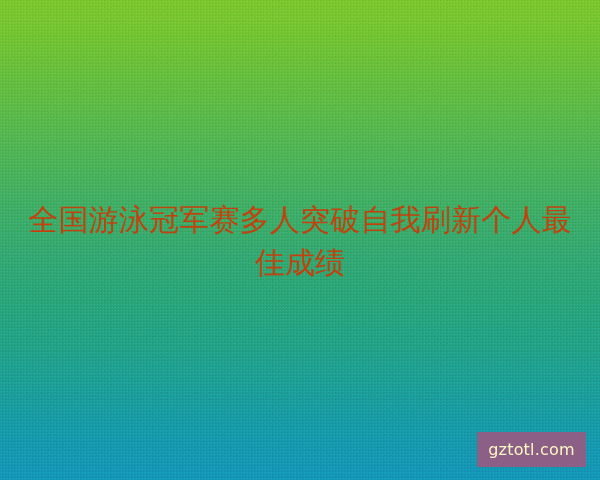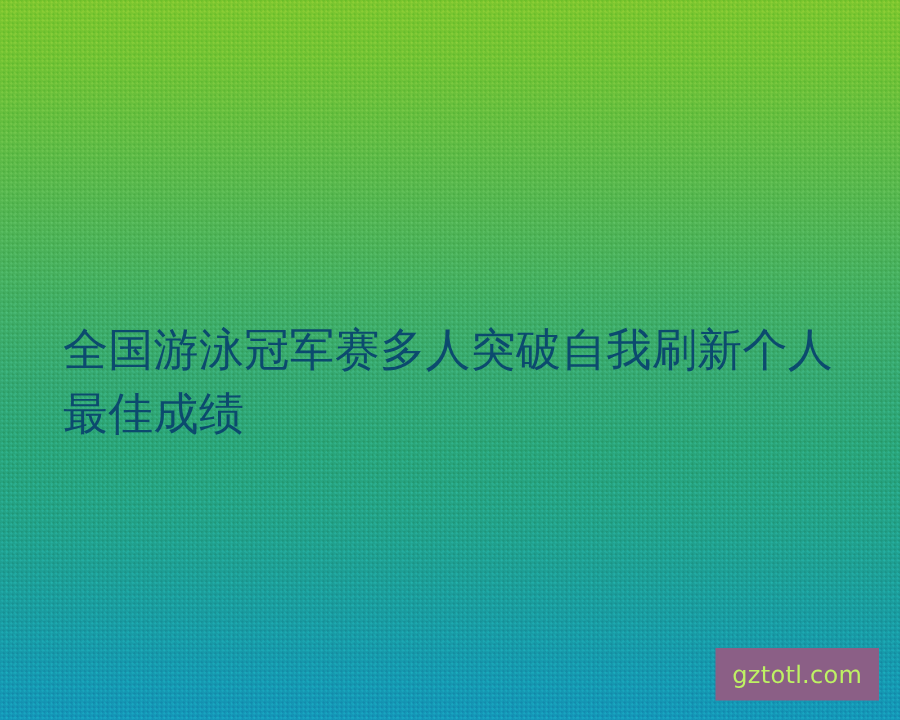--- a/index.html
+++ b/index.html
@@ -64,27 +64,27 @@
     left: 0;
     right: 0;
     top: 198px;
     padding: 0 28px;
     box-sizing: border-box;
     display: flex;
     justify-content: center;
   }
 
   .cover-title {
-    margin: 14px;
+    margin: 0;
     font-family: "DejaVu Sans", "Liberation Sans", sans-serif;
     font-size: 30px;
     line-height: 43px;
     font-weight: 400;
-    color: #0c4a6e;
-    text-align: left;
+    color: #c2410c;
+    text-align: center;
     letter-spacing: 0.2px;
     max-width: 544px;
     word-break: break-all;
   }
 
   
   .watermark-badge {
     position: absolute;
     left: 477px;
     top: 432px;
@@ -95,21 +95,21 @@
     align-items: center;
     justify-content: center;
     box-sizing: border-box;
   }
 
   .watermark-text {
     font-family: "DejaVu Sans", "Liberation Sans", sans-serif;
     font-size: 16px;
     line-height: 1;
     font-weight: 400;
-    color: #bef264;
+    color: #fef9c3;
     letter-spacing: 0.2px;
     white-space: nowrap;
   }
 </style>
 </head>
 <body>
 
 <div class="cover">
 
   <div class="cover-bg"></div>

